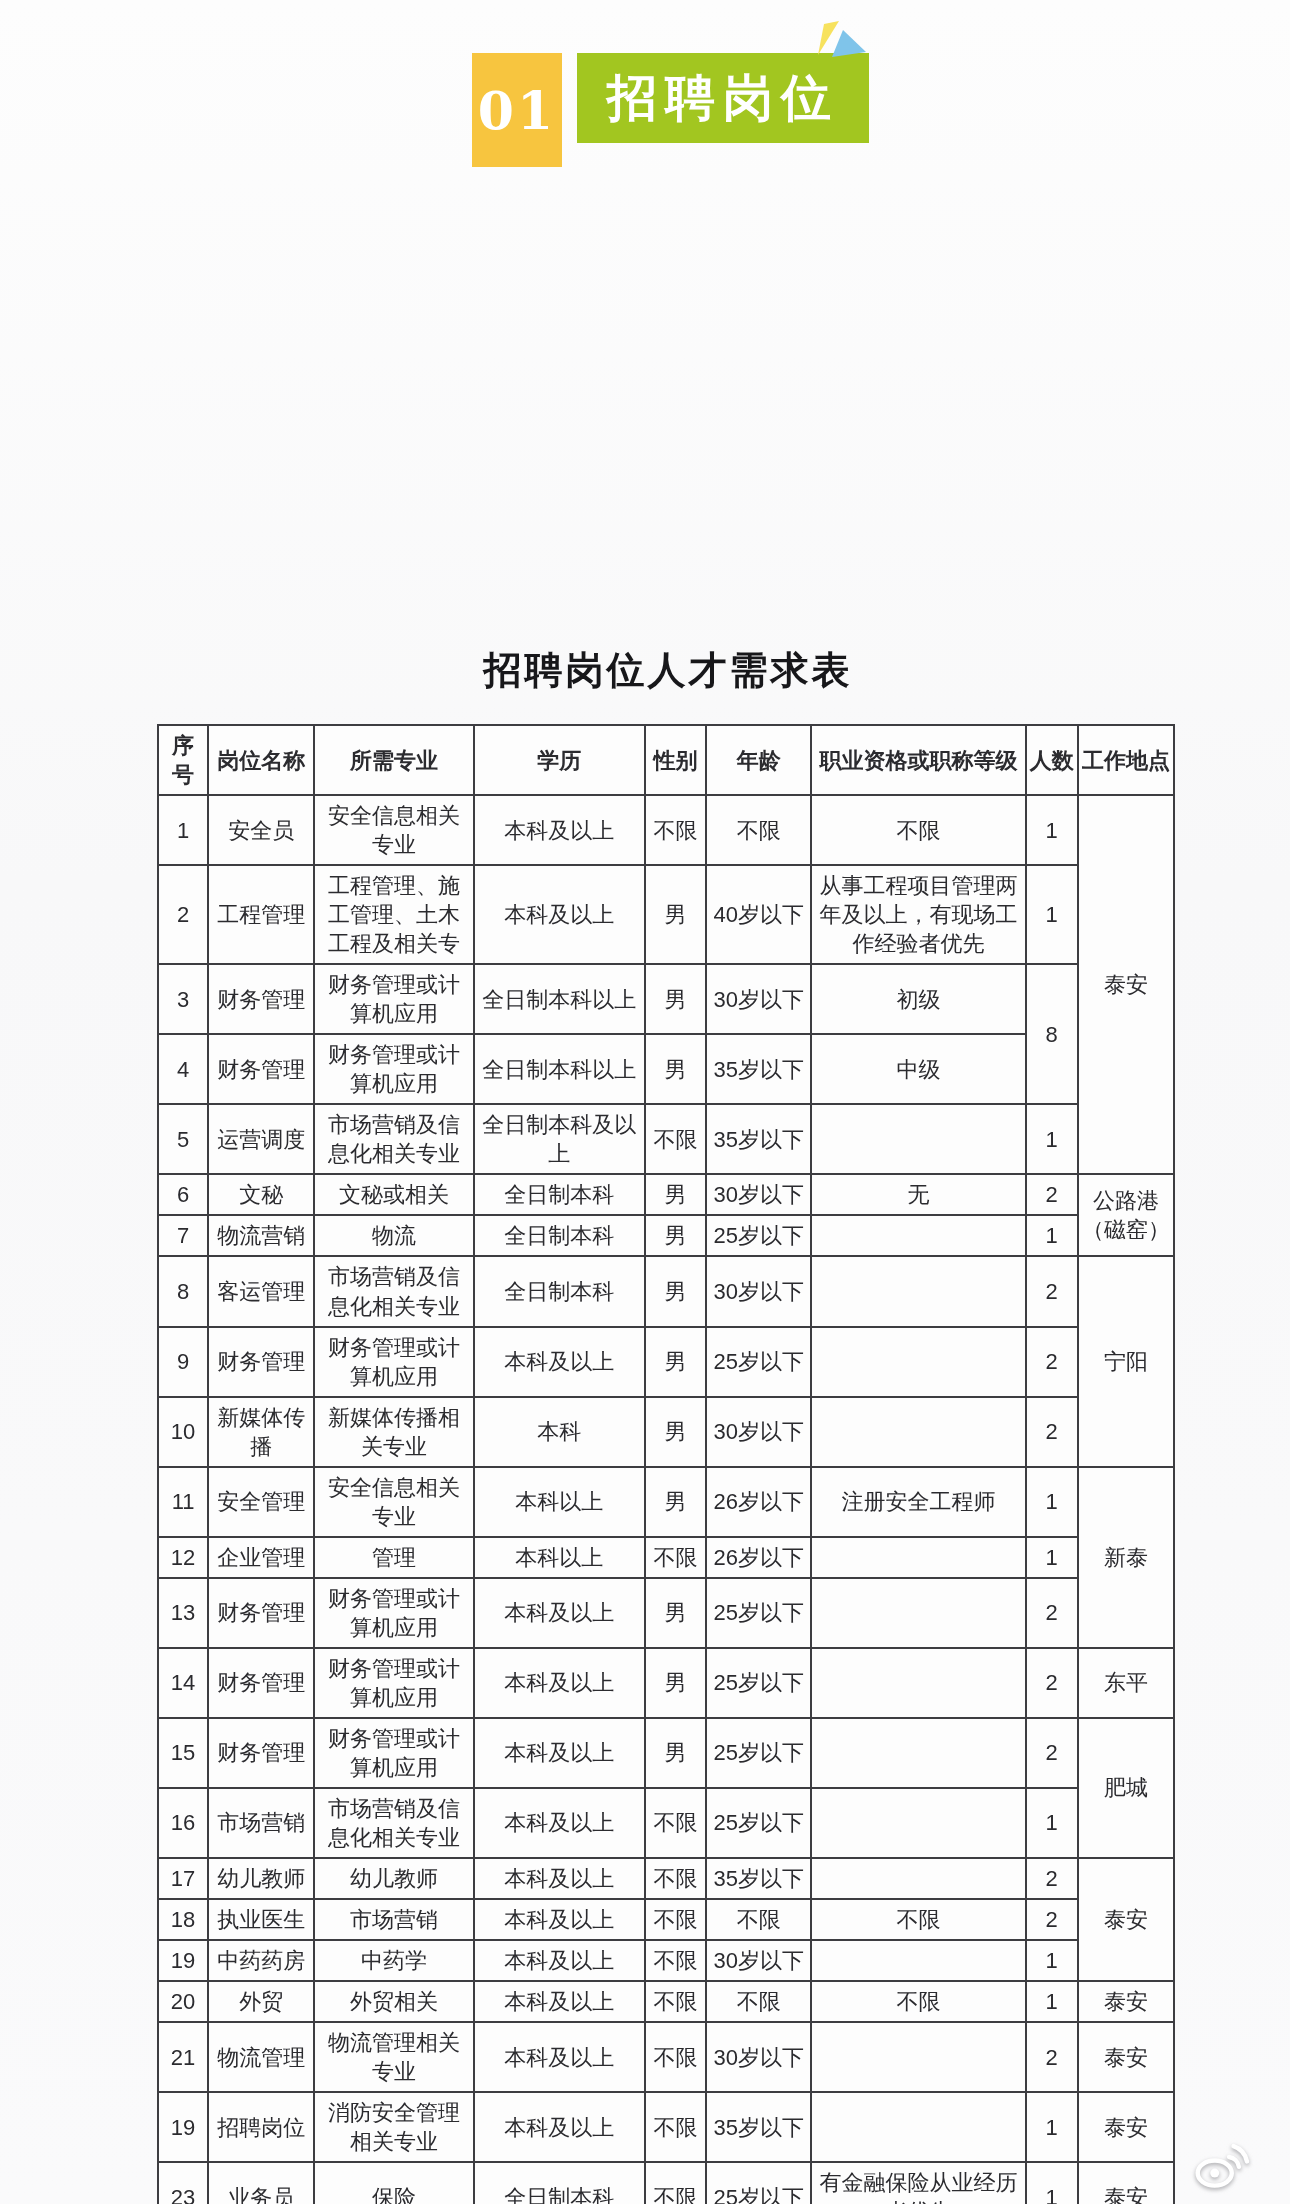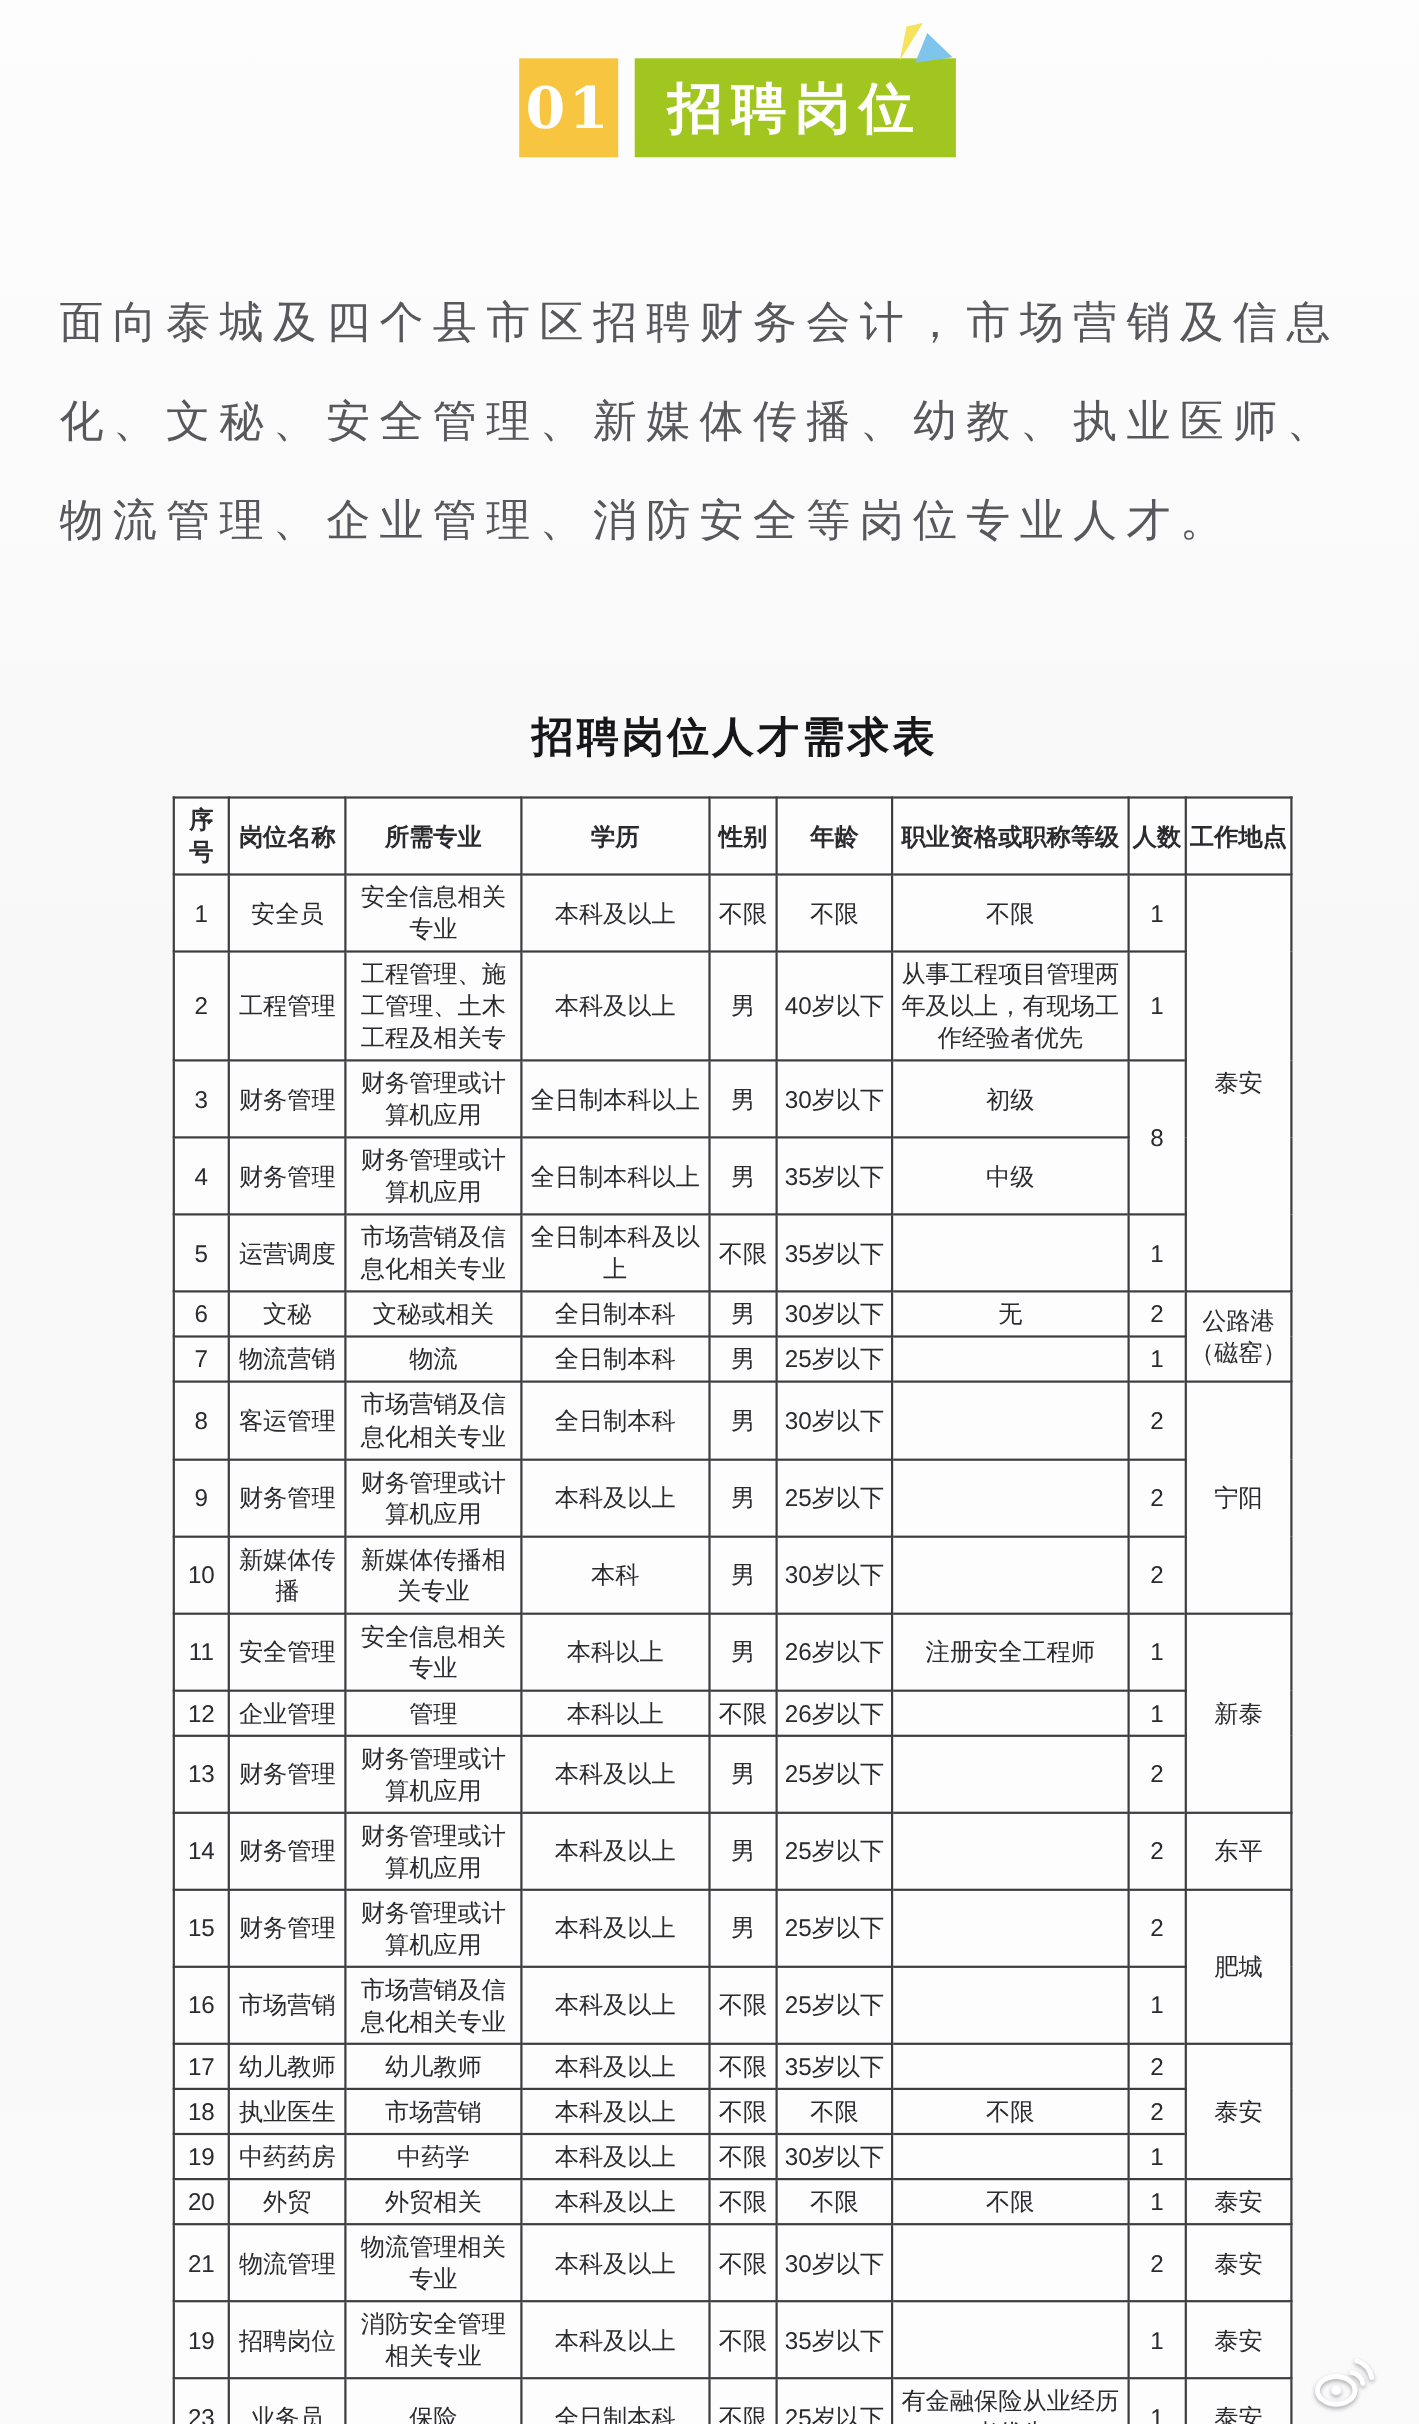--- a/index.html
+++ b/index.html
@@ -3,21 +3,21 @@
 <meta charset="utf-8">
 <style>
   html,body{margin:0;padding:0;background:#e9e9ec;}
   .page{
     position:relative;width:1290px;height:2204px;margin:0 auto;overflow:hidden;
     background:linear-gradient(180deg,#fdfdfd 0%,#f8f8f9 40%,#fafafb 100%);
     font-family:"Liberation Sans","DejaVu Sans",sans-serif;
   }
   
   .badge-num{
-    position:absolute;left:472px;top:53px;width:90px;height:90px;
+    position:absolute;left:472px;top:53px;width:90px;height:114px;
     display:flex;align-items:center;justify-content:center;
     color:#fff;font-family:"DejaVu Serif","Liberation Serif",serif;
     font-size:52px;font-weight:700;letter-spacing:3px;
   }
   .badge-title{
     position:absolute;left:577px;top:53px;width:292px;height:90px;
     display:flex;align-items:center;justify-content:center;
     color:#fff;font-size:50px;font-weight:700;letter-spacing:8px;
   }
   .badge-deco{position:absolute;left:816px;top:21px;}
@@ -60,25 +60,20 @@
 
 <div class="page">
 
   <div class="badge-num" style="background: rgb(247, 197, 63);">01</div>
   <div class="badge-title" style="background: rgb(162, 198, 32);">招聘岗位</div>
   <svg class="badge-deco" width="52" height="38" viewBox="0 0 52 38">
     <polygon points="8,3 23,0 2,34" fill="#F7E25E"></polygon>
     <polygon points="16,36 27,9 50,31" fill="#7FC4EA"></polygon>
   </svg>
 
-  <div class="intro">
-    <div class="intro-line">面向泰城及四个县市区招聘财务会计，市场营销及信息</div>
-    <div class="intro-line">化、文秘、安全管理、新媒体传播、幼教、执业医师、</div>
-    <div class="intro-line">物流管理、企业管理、消防安全等岗位专业人才。</div>
-  </div>
 
   <div class="table-wrap">
     <div class="table-title">招聘岗位人才需求表</div>
     <table class="demand">
       <colgroup>
           <col style="width: 50px;">
           <col style="width: 106px;">
           <col style="width: 159px;">
           <col style="width: 171px;">
           <col style="width: 61px;">

